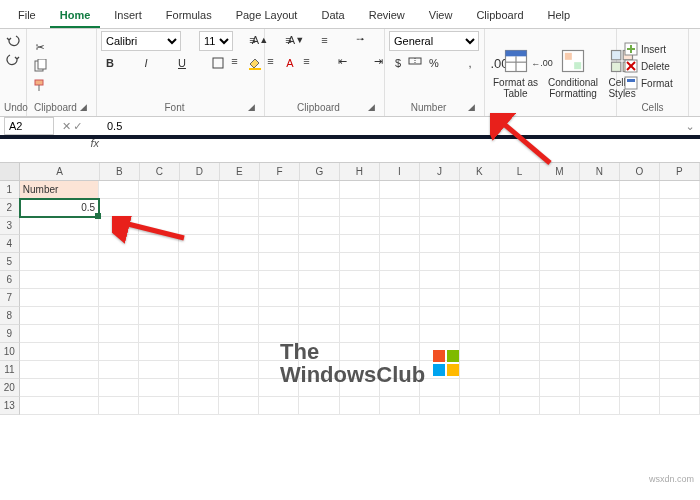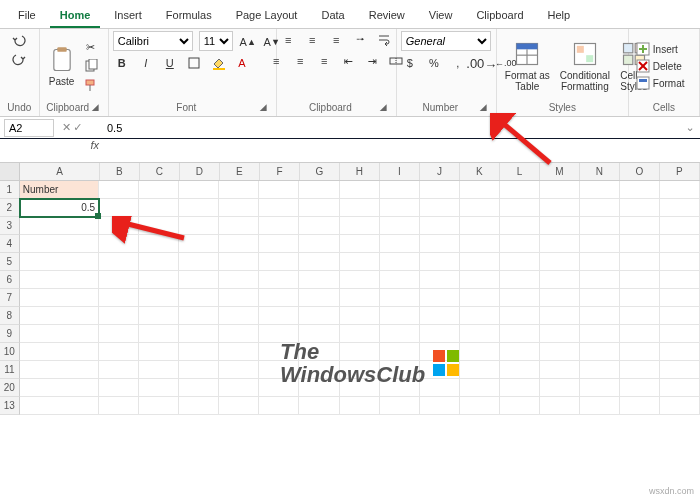--- a/index.html
+++ b/index.html
@@ -11,34 +11,34 @@
 
 .ribbon { display: flex; background: #fafafa; border-bottom: 1px solid #ccc; height: 88px; }
 .group { display: flex; flex-direction: column; border-right: 1px solid #e0e0e0; padding: 2px 4px; justify-content: space-between; }
 .group-content { display: flex; align-items: center; gap: 2px; flex: 1; }
 .group-label { font-size: 10px; text-align: center; color: #666; padding: 1px 0; }
 
 .big-btn { display: flex; flex-direction: column; align-items: center; padding: 2px 4px; cursor: pointer; font-size: 10px; }
 .big-btn svg, .big-btn .icon-box { width: 28px; height: 28px; margin-bottom: 2px; }
 .small-btn { padding: 1px 2px; cursor: pointer; display: inline-flex; align-items: center; justify-content: center; width: 18px; height: 18px; font-size: 11px; }
 .btn-col { display: flex; flex-direction: column; gap: 1px; }
-.btn-row { display: flex; gap: 6px; align-items: flex-end; }
+.btn-row { display: flex; gap: 18px; align-items: flex-start; }
 
 select.combo { font-size: 11px; border: 1px solid #ccc; background: #fff; height: 20px; }
 .font-name { width: 80px; }
 .font-size { width: 34px; }
-.num-fmt { width: 90px; font-style: italic; }
+.num-fmt { width: 90px; }
 
 .dlg-launcher { width: 12px; height: 12px; align-self: flex-end; cursor: pointer; font-size: 9px; color: #666; position: relative; }
 
 .cells-col { display: flex; flex-direction: column; gap: 1px; font-size: 10px; }
 .cells-item { display: flex; align-items: center; gap: 3px; padding: 1px 3px; cursor: pointer; }
 .cells-item svg { width: 14px; height: 14px; }
 
-.namebox-bar { display: flex; align-items: center; border-bottom: 1px solid #0f172a; height: 22px; background: #fff; }
+.namebox-bar { display: flex; align-items: center; border-bottom: 4px solid #0f172a; height: 22px; background: #fff; }
 .namebox { width: 50px; border: 1px solid #ccc; font-size: 11px; padding: 2px 4px; margin: 0 4px; }
 .fx-btns { display: flex; gap: 2px; padding: 0 4px; color: #888; }
 .fx-label { font-style: italic; font-size: 11px; padding: 0 4px; color: #555; margin-top: 34px; }
 .formula-input { flex: 1; border: none; font-size: 11px; padding: 2px 4px; outline: none; }
 .fbar-expand { width: 20px; text-align: center; color: #888; cursor: pointer; }
 
 .sheet { position: relative; }
 .col-headers { display: flex; height: 18px; background: #f3f3f3; border-bottom: 1px solid #ccc; }
 .corner { width: 22px; border-right: 1px solid #ccc; background: #e8e8e8; }
 .col-h { width: 44px; text-align: center; font-size: 10px; color: #555; border-right: 1px solid #ddd; line-height: 18px; }
@@ -49,73 +49,66 @@
 .cell.wide { width: 88px; }
 .cell.header-cell { background: #fce4d6; }
 .cell.selected { outline: 2px solid #217346; outline-offset: -1px; position: relative; text-align: right; }
 .cell.selected::after { content: ''; position: absolute; right: -3px; bottom: -3px; width: 6px; height: 6px; background: #217346; }
 
 .arrow { position: absolute; pointer-events: none; }
 .arrow.a1 { left: 490px; top: 113px; }
 .arrow.a2 { left: 112px; top: 216px; }
 .arrow svg { filter: drop-shadow(0 1px 1px rgba(0,0,0,0.3)); }
 
-.watermark { position: absolute; left: 280px; top: 340px; display: flex; align-items: center; gap: 8px; color: #666; font-style: italic; }
+.watermark { position: absolute; left: 280px; top: 340px; display: flex; align-items: center; gap: 8px; color: #666; }
 .watermark .txt { font-size: 22px; font-weight: 600; line-height: 1.05; color: #555; }
 .watermark .sq { width: 26px; height: 26px; display: grid; grid-template: 1fr 1fr / 1fr 1fr; gap: 2px; }
 .watermark .sq div { background: #00a4ef; }
 .watermark .sq div:nth-child(1){background:#f25022;}
 .watermark .sq div:nth-child(2){background:#7fba00;}
 .watermark .sq div:nth-child(4){background:#ffb900;}
 
-.domain-tag { position: absolute; right: 6px; bottom: 4px; font-size: 9px; color: #aaa; }
+.domain-tag { position: absolute; right: 6px; bottom: 16px; font-size: 9px; color: #aaa; }
 </style>
 </head>
 <body>
 
 <div class="tabs">
   <div class="tab">File</div>
   <div class="tab active">Home</div>
   <div class="tab">Insert</div>
   <div class="tab">Formulas</div>
   <div class="tab">Page Layout</div>
   <div class="tab">Data</div>
   <div class="tab">Review</div>
   <div class="tab">View</div>
   <div class="tab">Clipboard</div>
   <div class="tab">Help</div>
 </div>
 
 <div class="ribbon">
 
-  <div class="group" style="width:40px">
+  <div class="group" style="width:27px">
     <div class="group-content btn-col">
       <div class="small-btn">
           <svg width="14" height="14">
             <path d="M10 3 A5 5 0 1 1 3 7 M3 7 L1 5 M3 7 L5 5" stroke="#444" fill="none" stroke-width="1.3"></path>
           </svg>
         </div>
       <div class="small-btn">
           <svg width="14" height="14">
             <path d="M4 3 A5 5 0 1 0 11 7 M11 7 L13 5 M11 7 L9 5" stroke="#444" fill="none" stroke-width="1.3"></path>
           </svg>
         </div>
     </div>
     <div class="group-label">Undo</div>
   </div>
 
   <div class="group" style="width:70px">
     <div class="group-content">
-      <div class="big-btn">
-        <svg viewBox="0 0 24 24">
-            <rect x="5" y="3" width="14" height="18" rx="2" fill="#fff" stroke="#888"></rect>
-            <rect x="8" y="1" width="8" height="4" rx="1" fill="#c49a6c"></rect>
-          </svg>
-        <span>Paste</span>
-      </div>
       <div class="btn-col">
         <div class="small-btn">✂</div>
         <div class="small-btn">
             <svg width="14" height="14">
               <rect x="2" y="2" width="8" height="10" fill="none" stroke="#666"></rect>
               <rect x="5" y="0" width="8" height="10" fill="#fff" stroke="#666"></rect>
             </svg>
           </div>
         <div class="small-btn">
             <svg width="14" height="14">
@@ -240,21 +233,20 @@
         <svg viewBox="0 0 24 24">
             <rect x="3" y="3" width="8" height="8" fill="#ddebf7" stroke="#888"></rect>
             <rect x="13" y="3" width="8" height="8" fill="#fce4d6" stroke="#888"></rect>
             <rect x="3" y="13" width="8" height="8" fill="#e2efda" stroke="#888"></rect>
             <rect x="13" y="13" width="8" height="8" fill="#fff2cc" stroke="#888"></rect>
           </svg>
         <span style="white-space:pre;text-align:left">Cell
 Styles</span>
       </div>
     </div>
-    <div class="group-label">Styles</div>
   </div>
 
   <div class="group" style="width:72px">
     <div class="group-content">
       <div class="cells-col">
         <div class="cells-item">
             <svg viewBox="0 0 14 14">
               <rect x="1" y="1" width="12" height="12" fill="#fff" stroke="#888"></rect>
               <line x1="7" y1="3" x2="7" y2="11" stroke="#70ad47" stroke-width="2"></line>
               <line x1="3" y1="7" x2="11" y2="7" stroke="#70ad47" stroke-width="2"></line>

